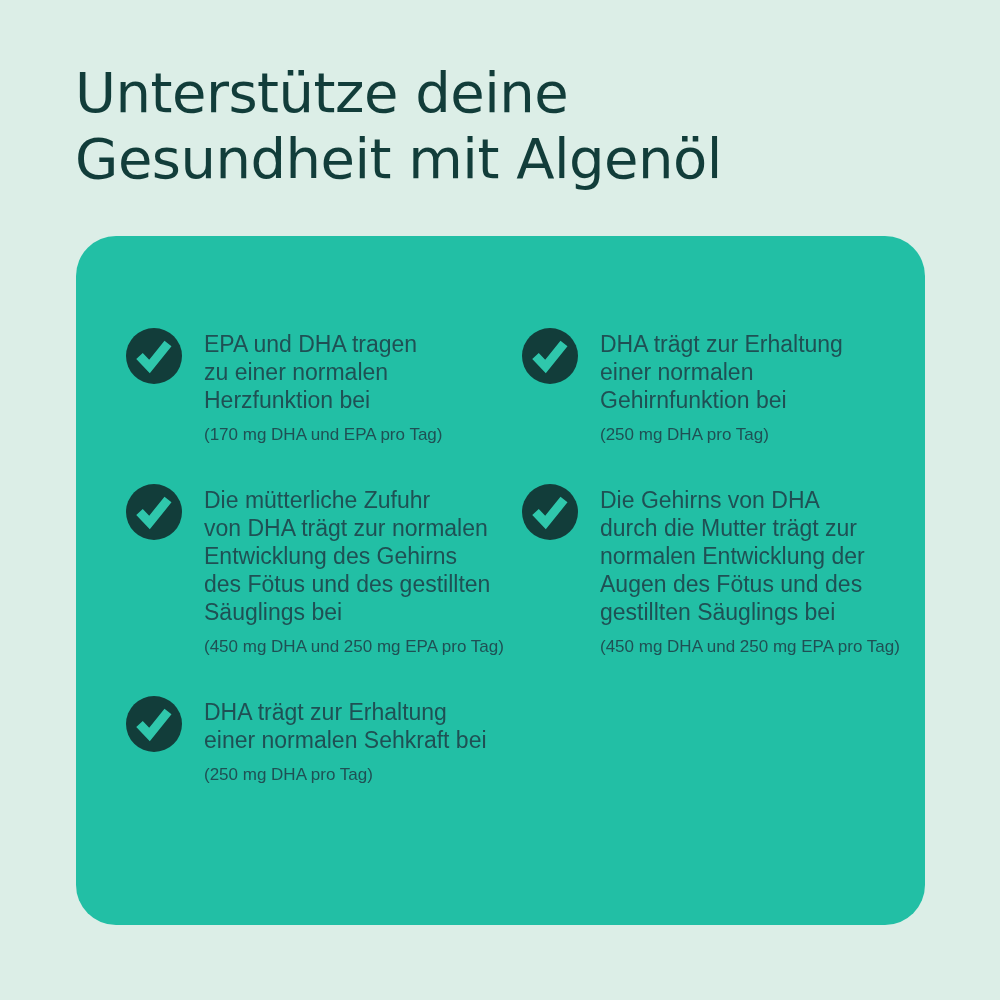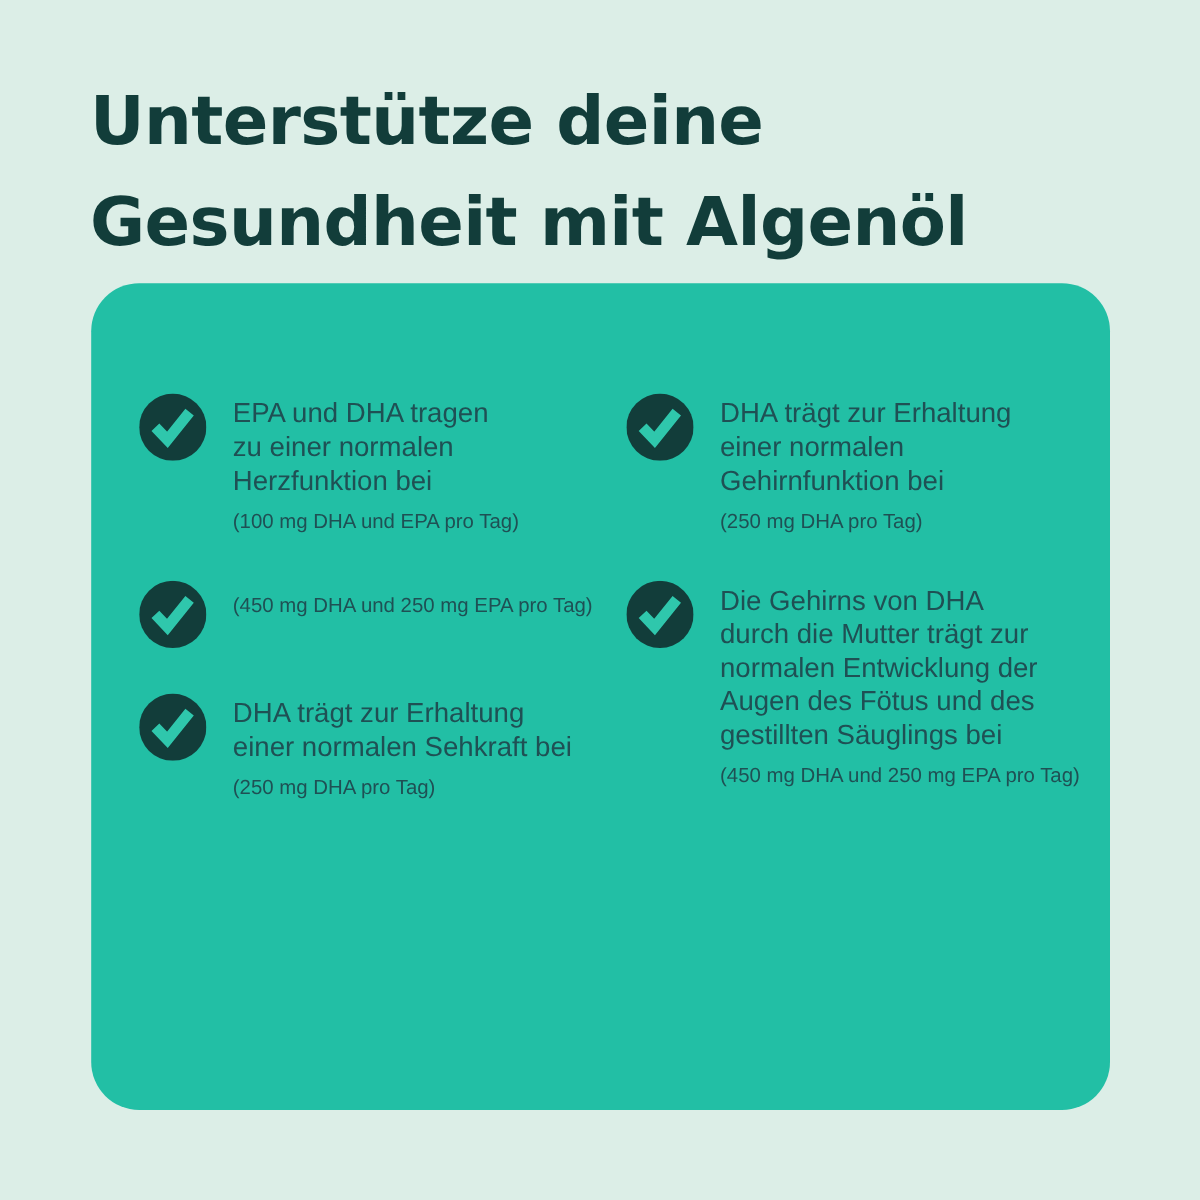--- a/index.html
+++ b/index.html
@@ -18,23 +18,23 @@
     position: relative;
   }
   .canvas { position: absolute; inset: 0; }
 
   .title {
     position: absolute;
     left: 75px;
     top: 60px;
     width: 880px;
     font-family: "DejaVu Sans", sans-serif;
-    font-weight: 700;
+    font-weight: 400;
     font-size: 56px;
-    line-height: 84px;
+    line-height: 66px;
     letter-spacing: -0.5px;
     color: var(--dark, #123d3a);
     white-space: pre-line;
   }
 
   .card {
     position: absolute;
     left: 76px;
     top: 236px;
     width: 849px;
@@ -43,21 +43,21 @@
     border-radius: 40px;
   }
 
   .col {
     position: absolute;
     top: 92px;
     display: flex;
     flex-direction: column;
     gap: 38px;
   }
-  .col-left  { left: 40px;  width: 400px; }
+  .col-left  { left: 50px;  width: 400px; }
   .col-right { left: 446px; width: 380px; }
 
   .item {
     display: flex;
     align-items: flex-start;
     gap: 22px;
   }
   .badge {
     flex: 0 0 56px;
     width: 56px;
@@ -105,32 +105,37 @@
         <span class="badge">
           <svg viewBox="0 0 56 56" aria-hidden="true">
             <circle class="badge-circle" cx="28" cy="28" r="28"></circle>
             <path class="badge-check" d="M13.5 28 L23.5 38.5 L42 15.5"></path>
           </svg>
         </span>
         <div class="copy">
           <p class="claim">EPA und DHA tragen
 zu einer normalen
 Herzfunktion bei</p>
-          <p class="dose">(100 mg DHA und EPA pro Tag)</p>
+          <p class="dose">(170 mg DHA und EPA pro Tag)</p>
         </div>
       </article>
 
       <article class="item">
         <span class="badge">
           <svg viewBox="0 0 56 56" aria-hidden="true">
             <circle class="badge-circle" cx="28" cy="28" r="28"></circle>
             <path class="badge-check" d="M13.5 28 L23.5 38.5 L42 15.5"></path>
           </svg>
         </span>
         <div class="copy">
+          <p class="claim">Die mütterliche Zufuhr
+von DHA trägt zur normalen
+Entwicklung des Gehirns
+des Fötus und des gestillten
+Säuglings bei</p>
           <p class="dose">(450 mg DHA und 250 mg EPA pro Tag)</p>
         </div>
       </article>
 
       <article class="item">
         <span class="badge">
           <svg viewBox="0 0 56 56" aria-hidden="true">
             <circle class="badge-circle" cx="28" cy="28" r="28"></circle>
             <path class="badge-check" d="M13.5 28 L23.5 38.5 L42 15.5"></path>
           </svg>

